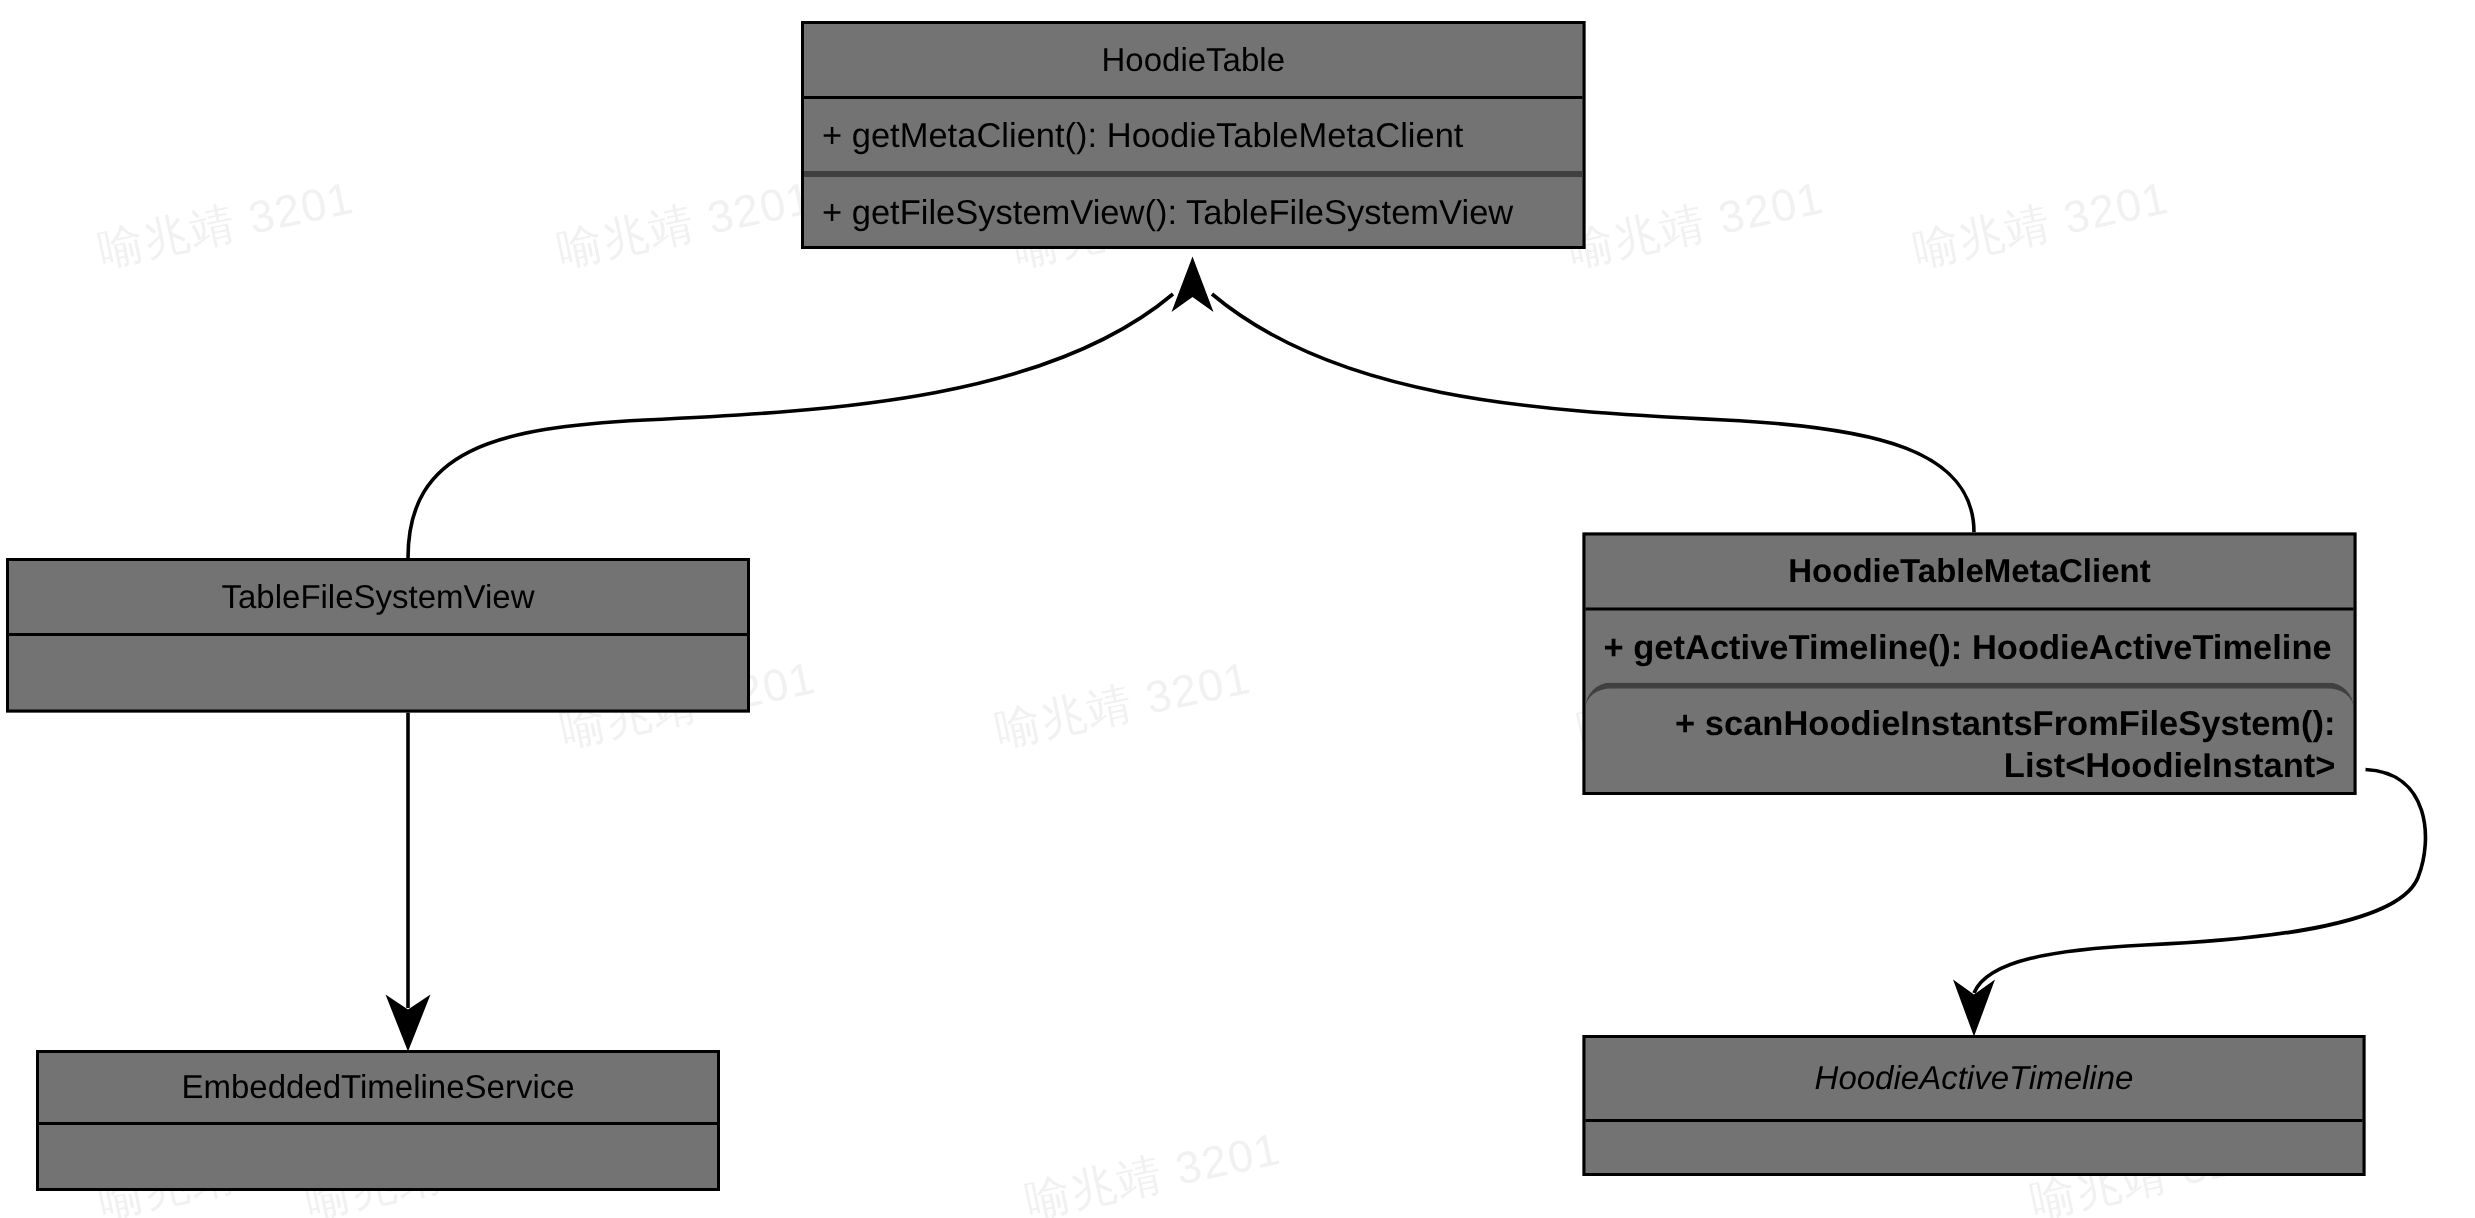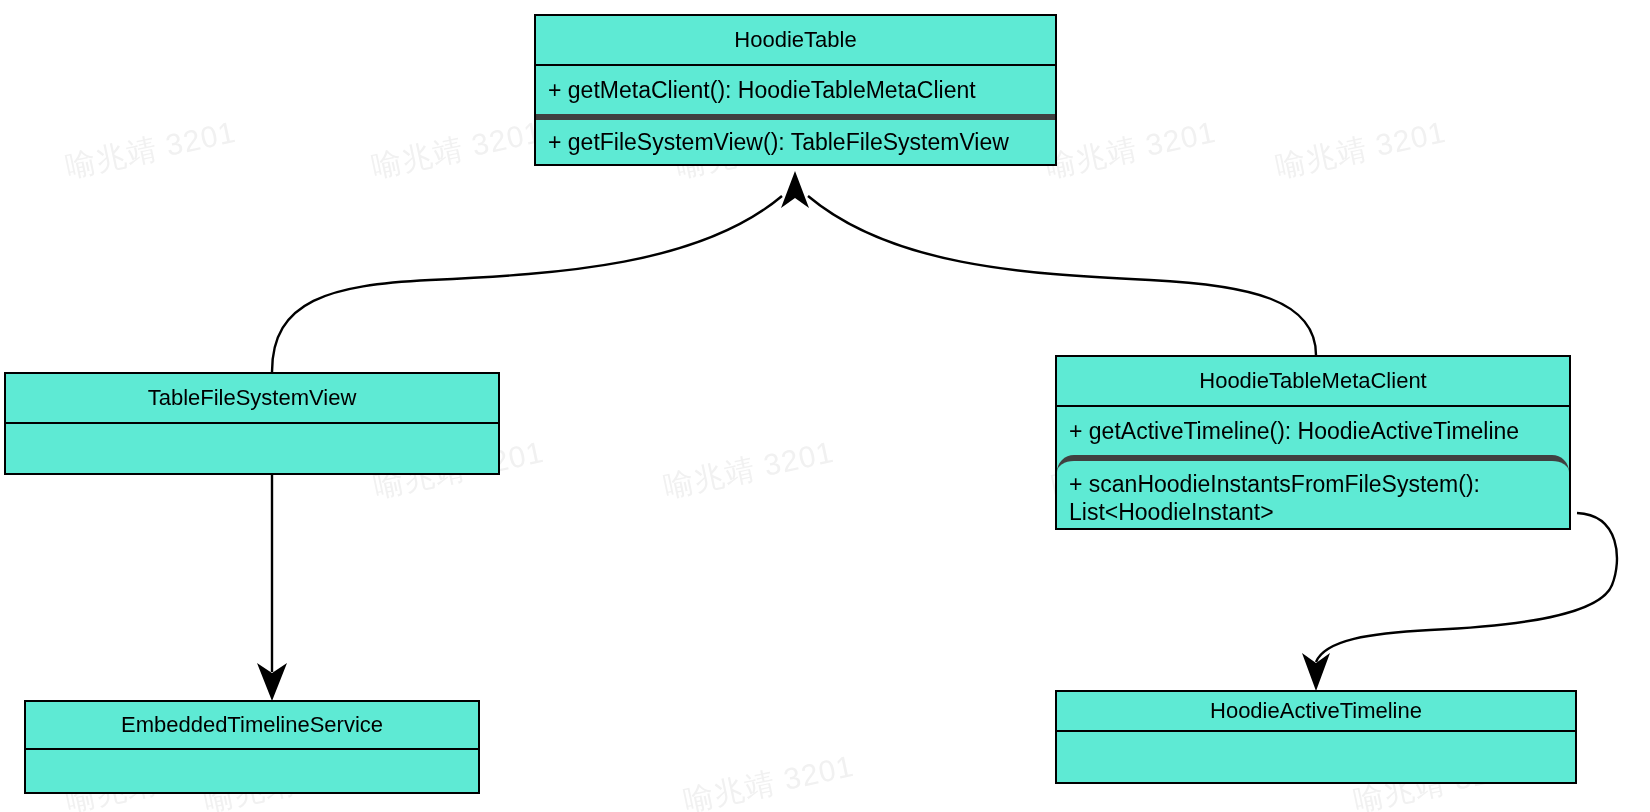--- a/index.html
+++ b/index.html
@@ -38,21 +38,21 @@
     transform: rotate(-12deg);
     transform-origin: left top;
     letter-spacing: 1px;
     user-select: none;
   }
 
   
   .uml-class {
     position: absolute;
     box-sizing: border-box;
-    background: #5eead4;
+    background: #737373;
     border: 2px solid #000000;
     z-index: 10;
   }
   .uml-row {
     box-sizing: border-box;
     display: flex;
     align-items: center;
     padding: 0 12px;
   }
   .uml-row.title {
@@ -61,21 +61,22 @@
     line-height: 1.2;
     border-bottom: 2px solid #000000;
   }
   .uml-row.member {
     justify-content: flex-start;
     font-size: 23px;
     line-height: 1.22;
     text-align: left;
   }
   .uml-row.member + .uml-row.member {
-    border-top: 6px solid #404040;
+    border-top: 4px solid #404040;
+    text-align: right;
   }
   .uml-row.empty {
     border-top: 0;
   }
 
   
   #edges {
     position: absolute;
     left: 0; top: 0;
     width: 1650px;
@@ -134,29 +135,29 @@
     <div class="uml-row title" style="height:50px;">HoodieTable</div>
     <div class="uml-row member" style="height:48px;">+ getMetaClient(): HoodieTableMetaClient</div>
     <div class="uml-row member" style="height:50px;">+ getFileSystemView(): TableFileSystemView</div>
   </div>
 
   <div class="uml-class" style="left:4px; top:372px; width:496px; height:103px;">
     <div class="uml-row title" style="height:50px;">TableFileSystemView</div>
     <div class="uml-row member empty" style="height:49px;"></div>
   </div>
 
-  <div class="uml-class" style="left:1055px; top:355px; width:516px; height:175px;">
+  <div class="uml-class" style="left:1055px; top:355px; width:516px; height:175px;font-weight:bold;">
     <div class="uml-row title" style="height:50px;">HoodieTableMetaClient</div>
     <div class="uml-row member" style="height:48px;">+ getActiveTimeline(): HoodieActiveTimeline</div>
     <div class="uml-row member" style="height:73px; align-items:flex-start; padding-top:9px;border-radius:17px;">+ scanHoodieInstantsFromFileSystem(): List&lt;HoodieInstant&gt;</div>
   </div>
 
   <div class="uml-class" style="left:24px; top:700px; width:456px; height:94px;">
     <div class="uml-row title" style="height:48px;">EmbeddedTimelineService</div>
     <div class="uml-row member empty" style="height:42px;"></div>
   </div>
 
   <div class="uml-class" style="left:1055px; top:690px; width:522px; height:94px;">
-    <div class="uml-row title" style="height:40px;">HoodieActiveTimeline</div>
+    <div class="uml-row title" style="height:56px;font-style:italic;">HoodieActiveTimeline</div>
     <div class="uml-row member empty" style="height:42px;"></div>
   </div>
 
 </div>
 
 </body></html>

